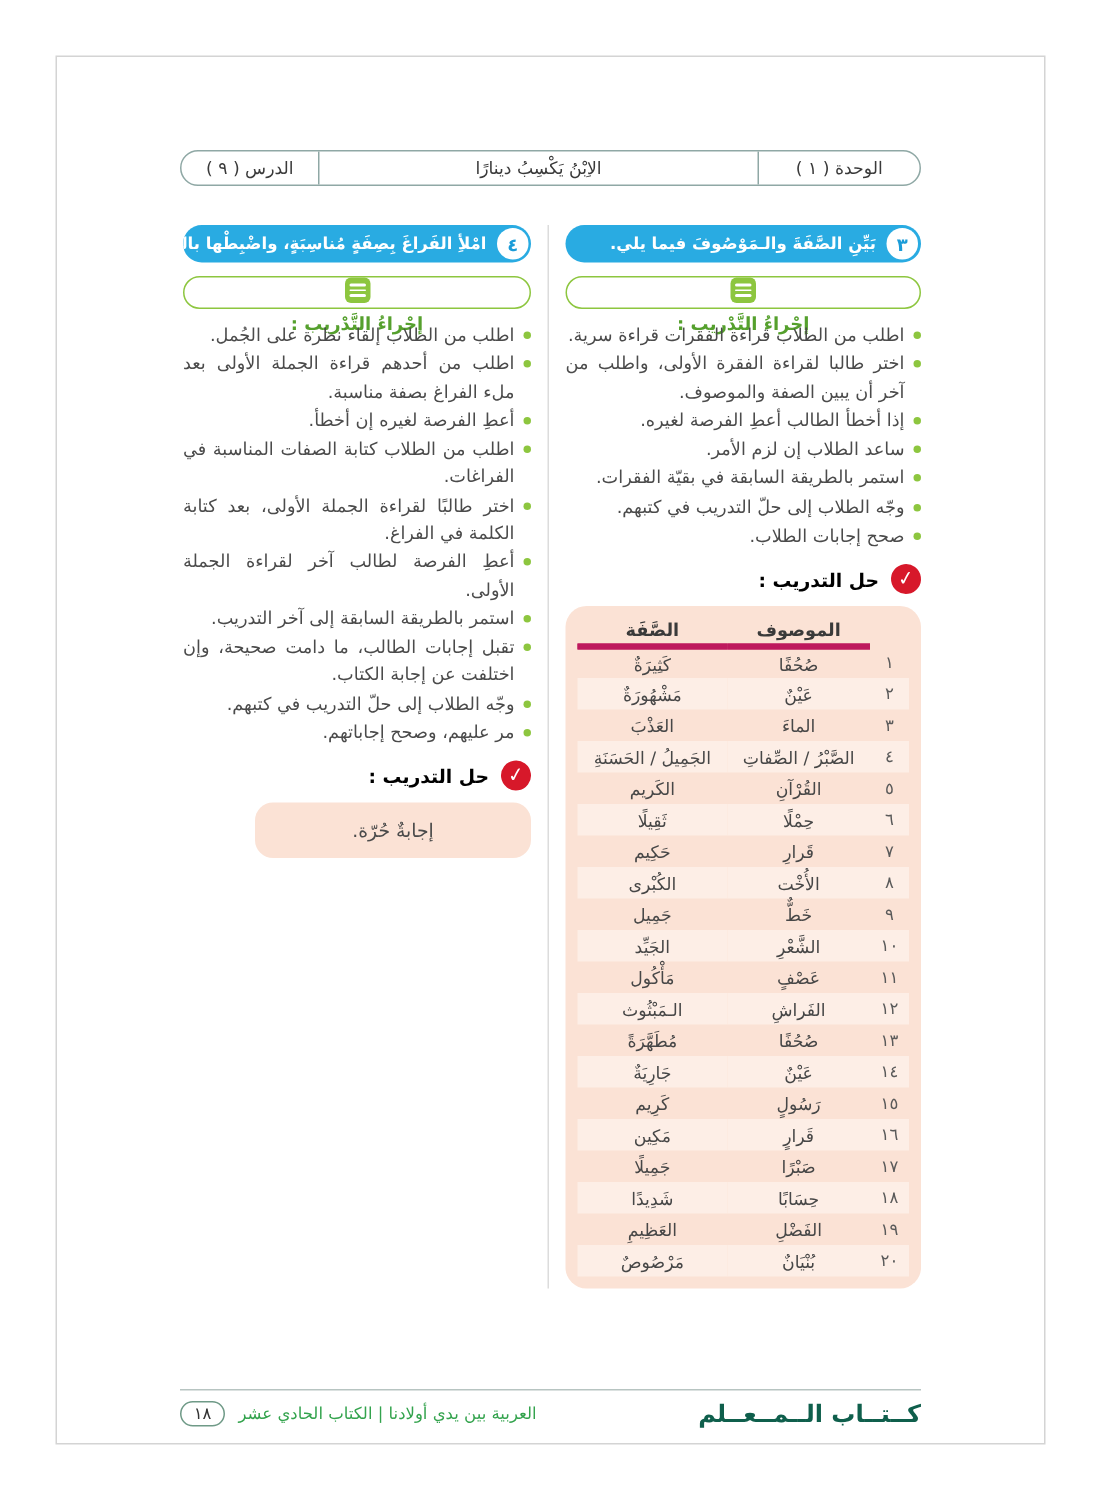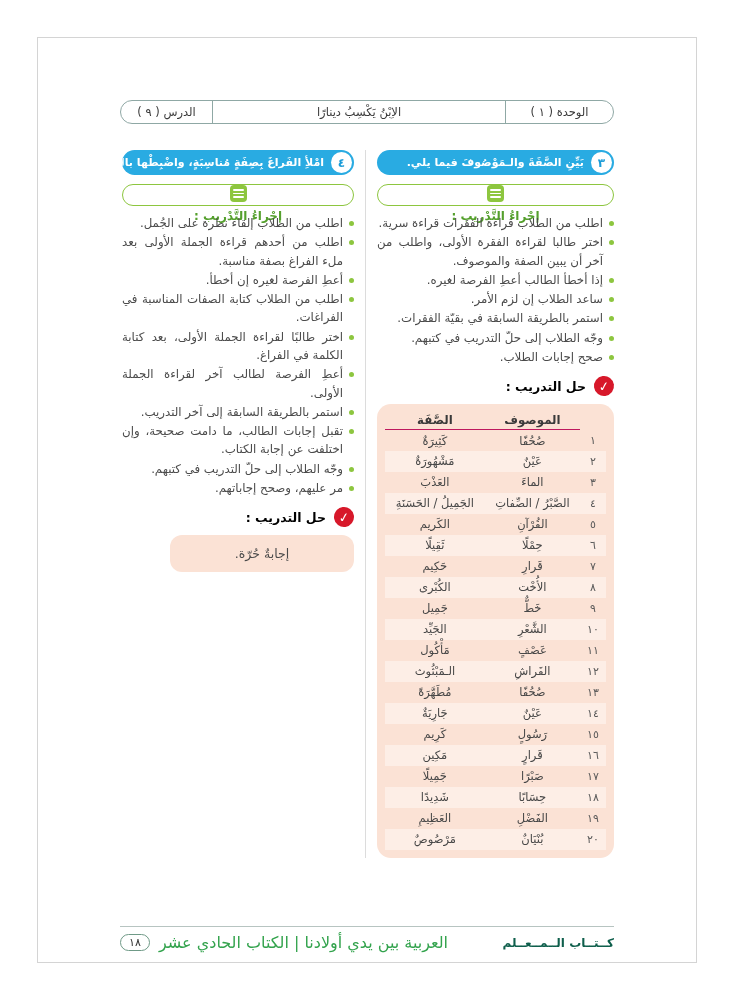--- a/index.html
+++ b/index.html
@@ -64,40 +64,40 @@
     width:20px; height:20px; border-radius:50%; background:#d7182a; color:#fff;
     font-size:13px; font-weight:bold; display:flex; align-items:center; justify-content:center;
     transform:rotate(-8deg); flex:0 0 20px;
   }
   .solution-title { font-size:12.5px; font-weight:bold; color:#000000; }
   
   .answers { background:#fbe2d5; border-radius:14px; padding:5px 8px 8px; }
   .answers table { width:100%; border-collapse:collapse; font-size:11.5px; color:#474747; direction:rtl; }
   .answers th {
     font-weight:bold; color:#3a3a3a; padding:4px 2px 2px; font-size:11.8px;
-    border-bottom:1px solid #be185d; text-align:center; white-space:nowrap;
+    border-bottom:4px solid #be185d; text-align:center; white-space:nowrap;
   }
   .answers th.no-line { border-bottom:none; }
   .answers td { padding:2.5px 1px; text-align:center; white-space:nowrap; height:21px; }
   .answers tbody tr:nth-child(even) td { background:#fdeee6; }
   .answers .c-num { width:26px; color:#5a5a5a; font-size:11px; }
   
   .free-answer {
     background:#fbe2d5; border-radius:12px; padding:11px 16px;
     font-size:12.5px; color:#4b4b4b; text-align:center;margin-left:48px;
   }
   
   .footer {
     position:absolute; left:120px; top:926px; width:494px;
     border-top:1px solid #b7c4c1; padding-top:6px;
     display:flex; direction:rtl; align-items:center; justify-content:space-between;
   }
-  .footer-book { color:#0f5f4c; font-weight:bold; font-size:12px; white-space:nowrap; }
+  .footer-book { color:#0f5f4c; font-weight:bold; font-size:16px; white-space:nowrap; }
   .footer-left { display:flex; align-items:center; gap:9px; }
-  .footer-series { color:#33a34d; font-size:16px; white-space:nowrap; }
+  .footer-series { color:#33a34d; font-size:11px; white-space:nowrap; }
   .page-pill {
     min-width:30px; height:17px; border:1px solid #6f9a87; border-radius:9px;
     display:flex; align-items:center; justify-content:center;
     font-size:11px; color:#333; padding:0 8px; background:#fff;
   }
 </style>
 </head>
 <body>
 
 <div class="frame"></div>

